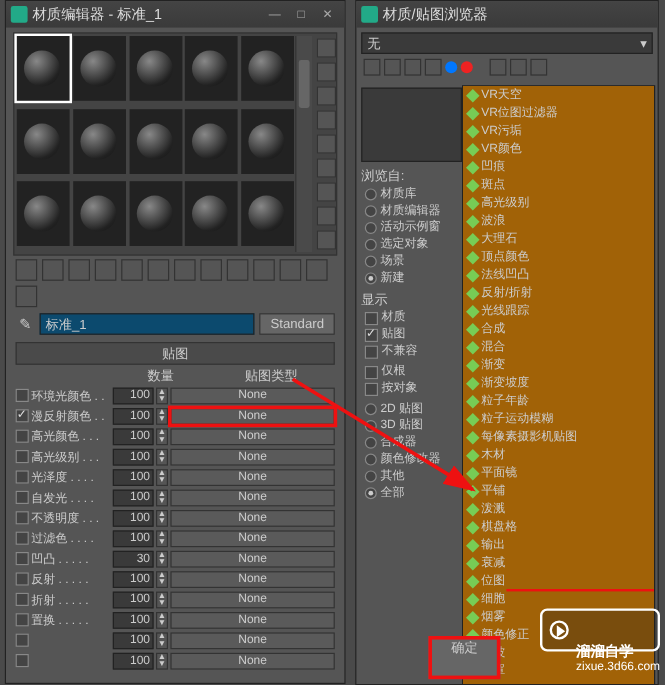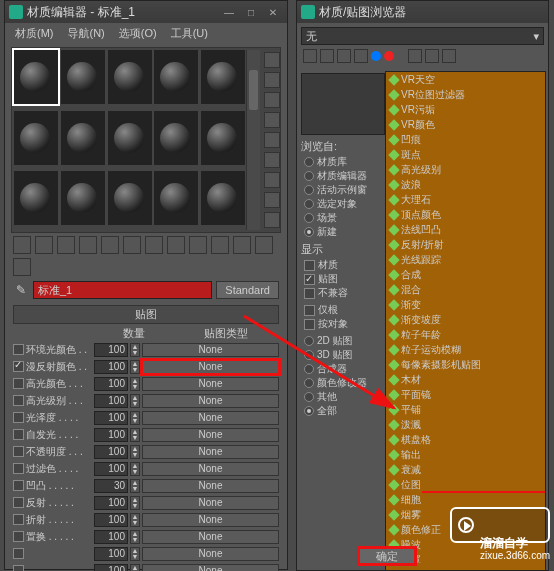--- a/index.html
+++ b/index.html
@@ -25,21 +25,21 @@
 .sphere-grid { display: grid; grid-template-columns: repeat(5, 1fr); grid-template-rows: repeat(3, 1fr); gap: 2px; flex: 1; }
 .sphere { width: 44px; height: 54px; background: #222; position: relative; cursor: pointer; }
 .sphere.sel { outline: 2px solid #fff; }
 .sphere::after { content: ""; position: absolute; left: 6px; top: 12px; width: 30px; height: 30px; border-radius: 50%; background: radial-gradient(circle at 35% 30%, #888 0%, #555 35%, #222 70%, #111 100%); }
 
 .hbar { display: flex; gap: 4px; padding: 3px 8px; flex-wrap: wrap; }
 .hbar .tb { width: 18px; height: 18px; background: #555; border: 1px solid #333; cursor: pointer; }
 
 .name-row { display: flex; align-items: center; gap: 4px; padding: 2px 8px; }
 .name-row .eyedrop { width: 16px; height: 16px; display: flex; align-items: center; justify-content: center; font-size: 12px; cursor: pointer; }
-.name-row input { flex: 1; height: 18px; background: #b91c1c; border: 1px solid #222; color: #ccc; padding: 0 4px; font-size: 11px; }
+.name-row input { flex: 1; height: 18px; background: #0c4a6e; border: 1px solid #222; color: #ccc; padding: 0 4px; font-size: 11px; }
 .name-row .btn { height: 18px; padding: 0 8px; background: #666; border: 1px solid #333; font-size: 11px; cursor: pointer; display: flex; align-items: center; }
 
 .section-head { text-align: center; background: #4a4a4a; border: 1px solid #333; margin: 4px 8px 0 8px; padding: 1px 0; font-size: 11px; }
 .map-head { display: flex; margin: 2px 8px 0 8px; font-size: 11px; color: #ccc; gap: 19px; }
 .map-head .c1 { width: 82px; }
 .map-head .c2 { width: 40px; text-align: center; }
 .map-head .c3 { flex: 1; text-align: center; }
 
 .map-rows { margin: 0 4px; }
 .map-row { display: flex; align-items: center; height: 17px; gap: 2px; padding: 0 4px; }
@@ -68,21 +68,21 @@
 .grp-head { font-size: 11px; color: #ccc; margin-bottom: 1px; }
 .radio-row, .chk-row { display: flex; align-items: center; gap: 3px; font-size: 10px; padding-left: 3px; line-height: 14px; }
 .radio { width: 10px; height: 10px; border-radius: 50%; border: 1px solid #888; background: #444; cursor: pointer; position: relative; flex-shrink: 0; }
 .radio.on::after { content: ""; position: absolute; left: 2px; top: 2px; width: 4px; height: 4px; border-radius: 50%; background: #ccc; }
 
 .tree-item { display: flex; align-items: center; gap: 3px; padding: 1px 4px; font-size: 10px; line-height: 13px; cursor: pointer; }
 .tree-item .sq { width: 8px; height: 8px; background: #7c5; flex-shrink: 0; transform: rotate(45deg); }
 .tree-item.hl { position: relative; }
 .tree-item.hl::after { content: ""; position: absolute; right: -2px; bottom: -1px; left: 36px; height: 2px; background: #e11; }
 
-.ok-btn { position: absolute; left: 357px; bottom: 5px; width: 60px; height: 20px; background: #666; border: 3px solid #e11; text-align: center; line-height: 15px; font-size: 11px; cursor: pointer; z-index: 5; }
+.ok-btn { position: absolute; left: 357px; bottom: 5px; width: 60px; height: 36px; background: #666; border: 3px solid #e11; text-align: center; line-height: 15px; font-size: 11px; cursor: pointer; z-index: 5; }
 
 .arrow-svg { position: absolute; left: 0; top: 0; width: 554px; height: 571px; pointer-events: none; z-index: 4; }
 
 .logo { position: absolute; right: 4px; bottom: 28px; width: 100px; height: 36px; border: 2px solid #fff; border-radius: 6px; display: flex; align-items: center; padding: 0 6px; gap: 6px; background: rgba(30,30,30,.3); color: #fff; z-index: 6; }
 .logo .play { width: 16px; height: 16px; border: 2px solid #fff; border-radius: 50%; position: relative; flex-shrink: 0; }
 .logo .play::after { content: ""; position: absolute; left: 4px; top: 2px; border-left: 7px solid #fff; border-top: 5px solid transparent; border-bottom: 5px solid transparent; }
 .logo .txt { display: flex; flex-direction: column; font-size: 10px; line-height: 11px; }
 .logo .txt .t1 { font-size: 12px; font-weight: bold; line-height: 13px; margin-top: 48px; }
 
 ::-webkit-scrollbar { width: 12px; }
@@ -94,26 +94,20 @@
 
 <div class="window left">
   <div class="titlebar">
     <div class="app-icon"></div>
     <span>材质编辑器 - 标准_1</span>
     <div style="flex:1"></div>
     <div class="wb">—</div>
     <div class="wb">□</div>
     <div class="wb">✕</div>
   </div>
-  <div class="menubar">
-    <span>材质(M)</span>
-    <span>导航(N)</span>
-    <span>选项(O)</span>
-    <span>工具(U)</span>
-  </div>
 
   <div class="sphere-area">
     <div class="sphere-grid">
       <div class="sphere sel"></div>
       <div class="sphere"></div>
       <div class="sphere"></div>
       <div class="sphere"></div>
       <div class="sphere"></div>
       <div class="sphere"></div>
       <div class="sphere"></div>

